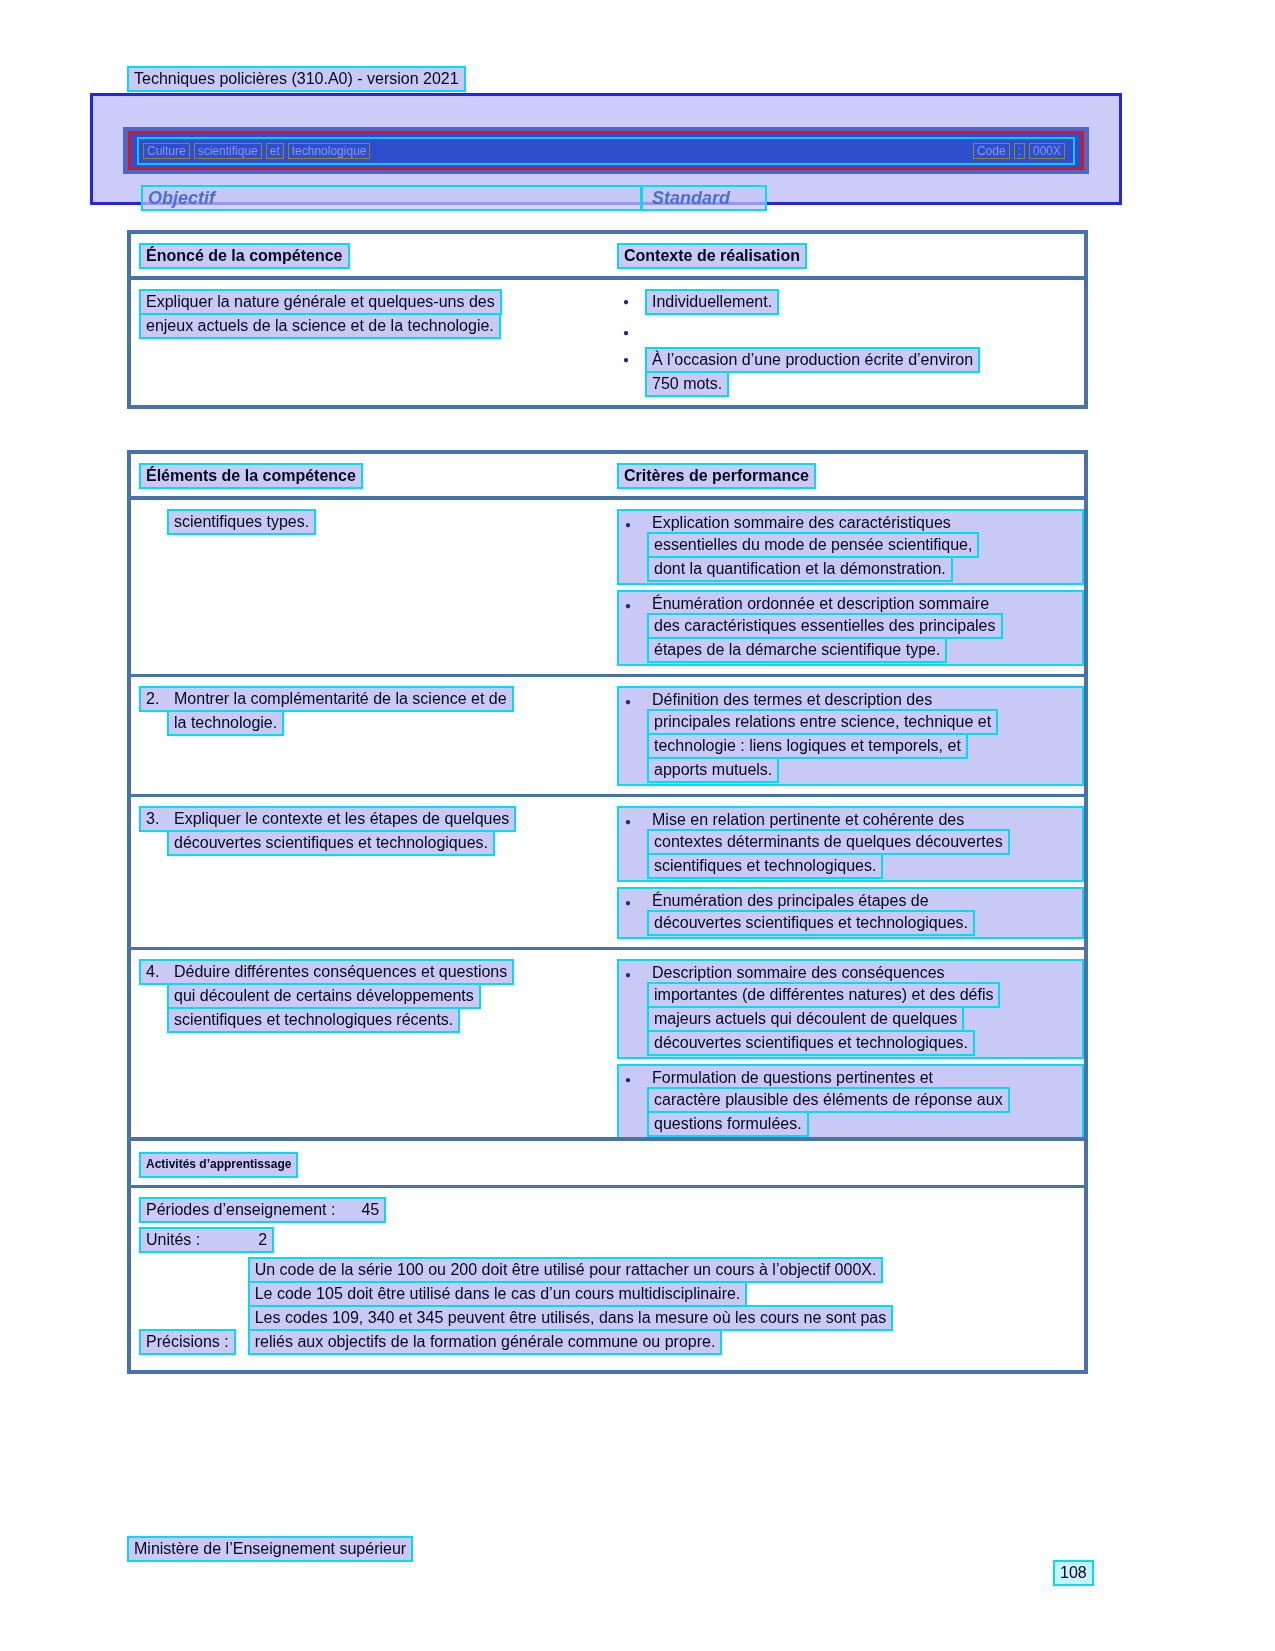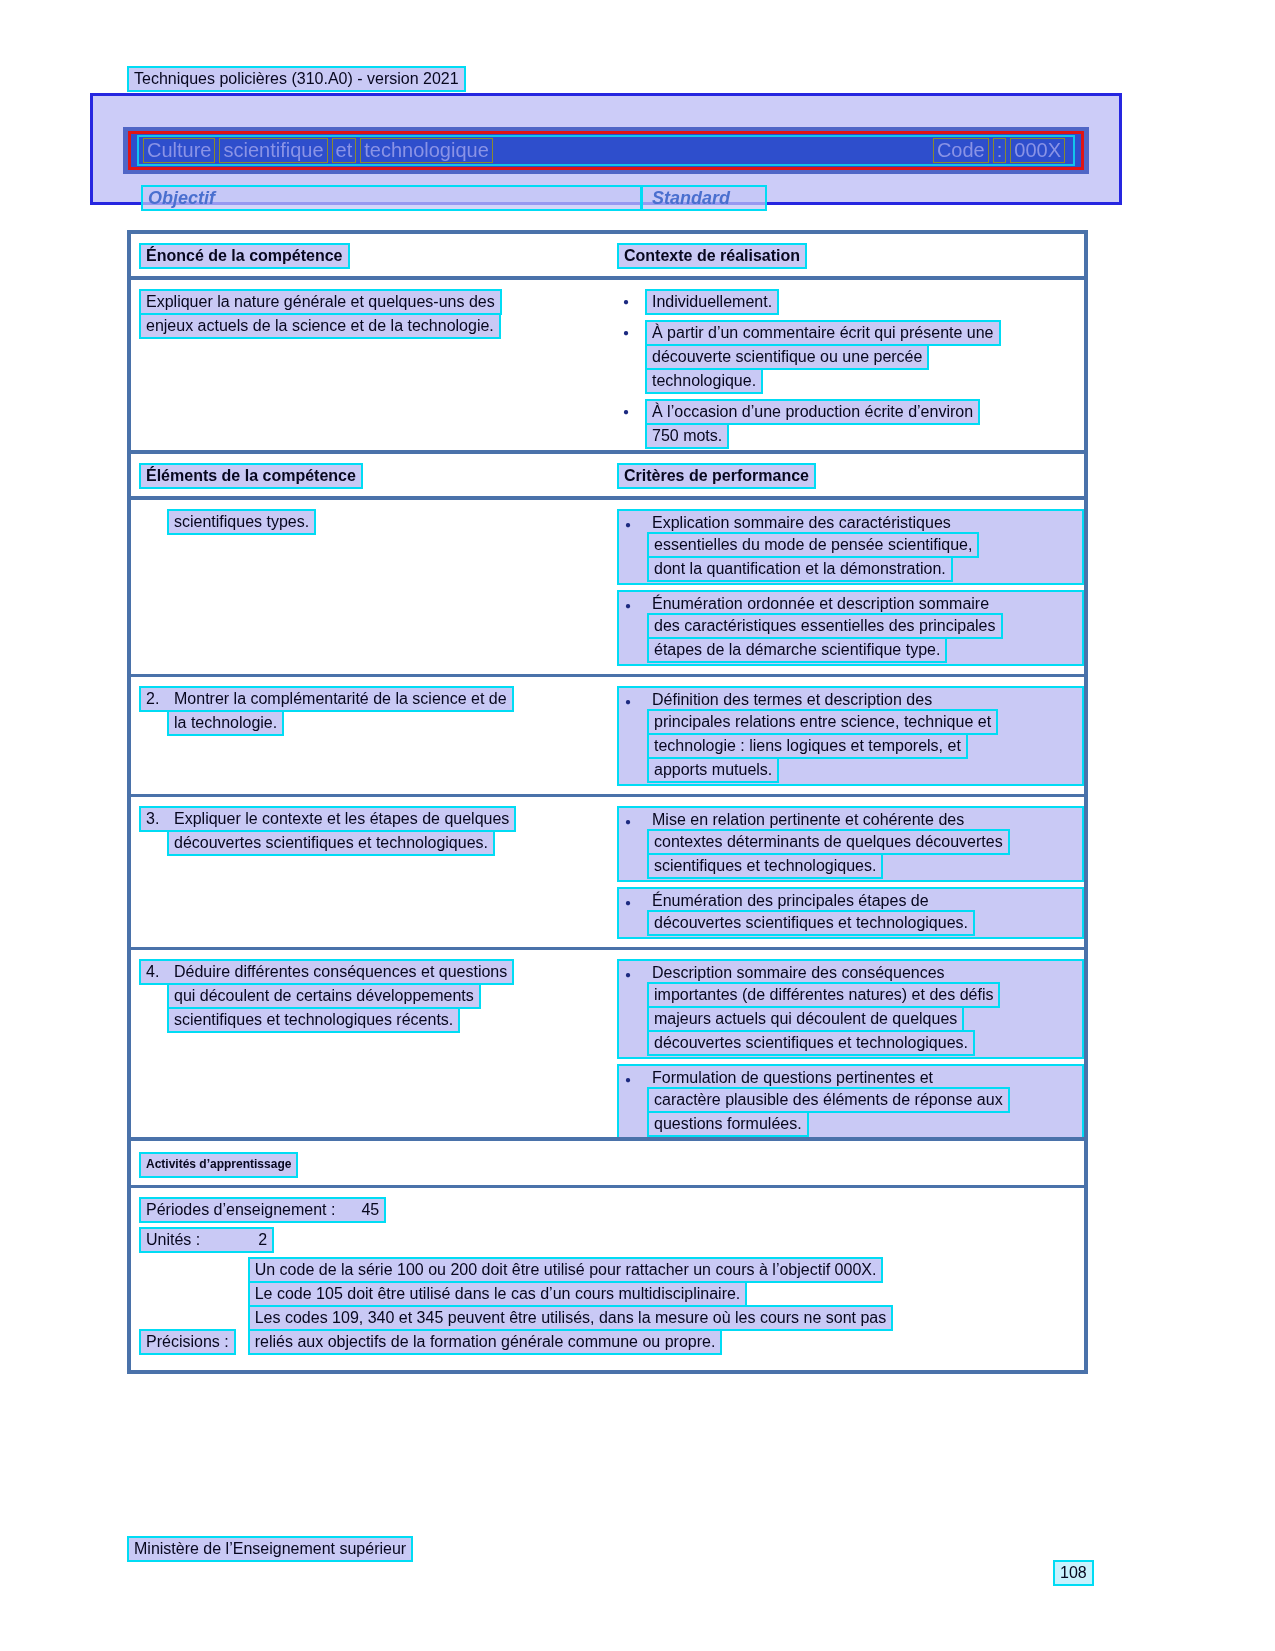--- a/index.html
+++ b/index.html
@@ -18,21 +18,21 @@
 
   
   .outer-box{position:absolute;left:90px;top:93px;width:1032px;height:112px;
              box-sizing:border-box;background:#ccccf8;border:3px solid #2626e0;}
   .banner-frame{position:absolute;left:30px;top:31px;width:966px;height:47px;
                 background:#5066c6;}
   .banner-red{position:absolute;left:5px;right:5px;top:4px;bottom:4px;
               background:#2e4ecc;border:3px solid #e01414;display:flex;align-items:center;}
   .banner-line{flex:1;margin:0 6px;border:2px solid #12c4ec;display:flex;
                justify-content:space-between;align-items:center;padding:1px 4px;
-               color:#8a93e6;font-size:20px;min-height:22px;}
+               color:#8a93e6;font-size:12px;min-height:22px;}
   .wgroup{display:flex;align-items:center;}
   .wbox{display:inline-block;border:1px solid #8a8a2e;padding:0 3px;margin-right:4px;
         white-space:pre;}
 
   
   .obj-box,.std-box{position:absolute;top:185px;height:26px;box-sizing:border-box;
         background:rgba(196,198,246,0.72);border:2px solid #00dcf4;
         font-weight:bold;font-style:italic;font-size:18px;color:#4a6fcf;
         line-height:22px;}
   .obj-box{left:141px;width:501px;padding-left:5px;}
@@ -117,25 +117,20 @@
         </div>
       <div id="t1-bullets">
           <div class="bullet">
             <span class="dot">●</span>
             <div class="lines">
               <span class="hl">Individuellement.</span>
             </div>
           </div>
           <div class="bullet">
             <span class="dot">●</span>
-            <div class="lines">
-              <span class="hl">À partir d’un commentaire écrit qui présente une</span>
-              <span class="hl">découverte scientifique ou une percée</span>
-              <span class="hl">technologique.</span>
-            </div>
           </div>
           <div class="bullet">
             <span class="dot">●</span>
             <div class="lines">
               <span class="hl">À l’occasion d’une production écrite d’environ</span>
               <span class="hl">750 mots.</span>
             </div>
           </div>
         </div>
     </div>

